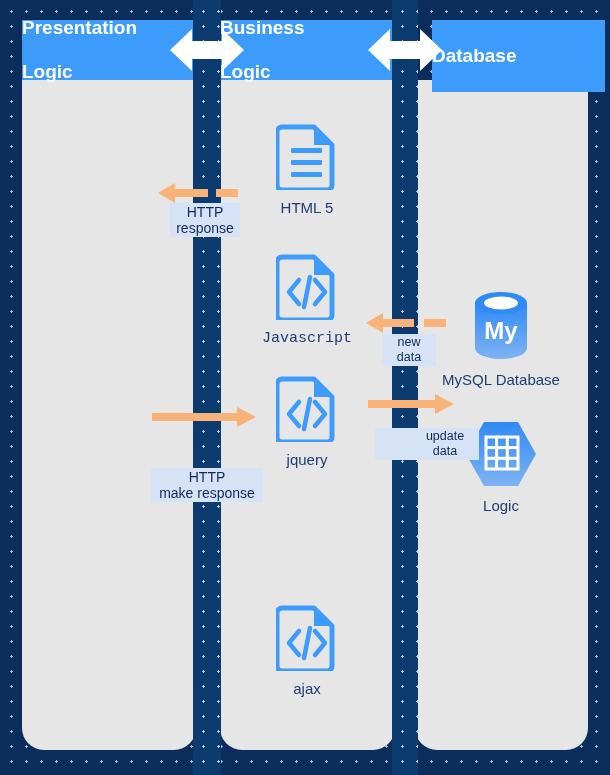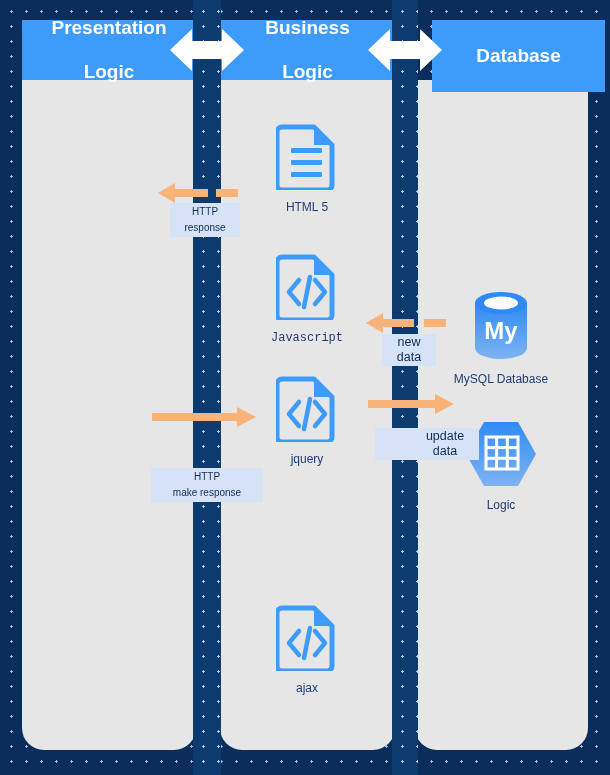--- a/index.html
+++ b/index.html
@@ -25,21 +25,21 @@
     background:#e6e6e6;
     border-radius:0 0 22px 22px;
   }
   .hdr{
     position:absolute;
     background:#3d9bfc;
     color:#ffffff;
     font-weight:bold;
     font-size:19px;
     line-height:22px;
-    text-align:center;
+    text-align:left;
     display:flex;
     align-items:center;
     justify-content:center;
     z-index:4;
   }
   .hdr span{display:block;width:100%;}
 
   
   .divider{
     position:absolute;
@@ -57,35 +57,35 @@
   
   .node{
     position:absolute;
     text-align:center;
     width:120px;
   }
   .node .cap{
     display:block;
     margin-top:5px;
     color:#1f3d73;
-    font-size:12px;
+    font-size:15px;
     line-height:17px;
     white-space:nowrap;
   }
   .node .glyph{display:block;margin:0 auto;}
 
   
   .flow{position:absolute;z-index:7;}
 
   
   .flabel{
     position:absolute;
     background:#d6e3f7;
     color:#102a54;
-    font-size:10px;
+    font-size:14px;
     line-height:16px;
     text-align:center;
     padding:1px 4px;
     z-index:8;
     white-space:nowrap;
   }
   .flabel.small{font-size:12.5px;line-height:15px;}
 </style>
 </head>
 <body>

